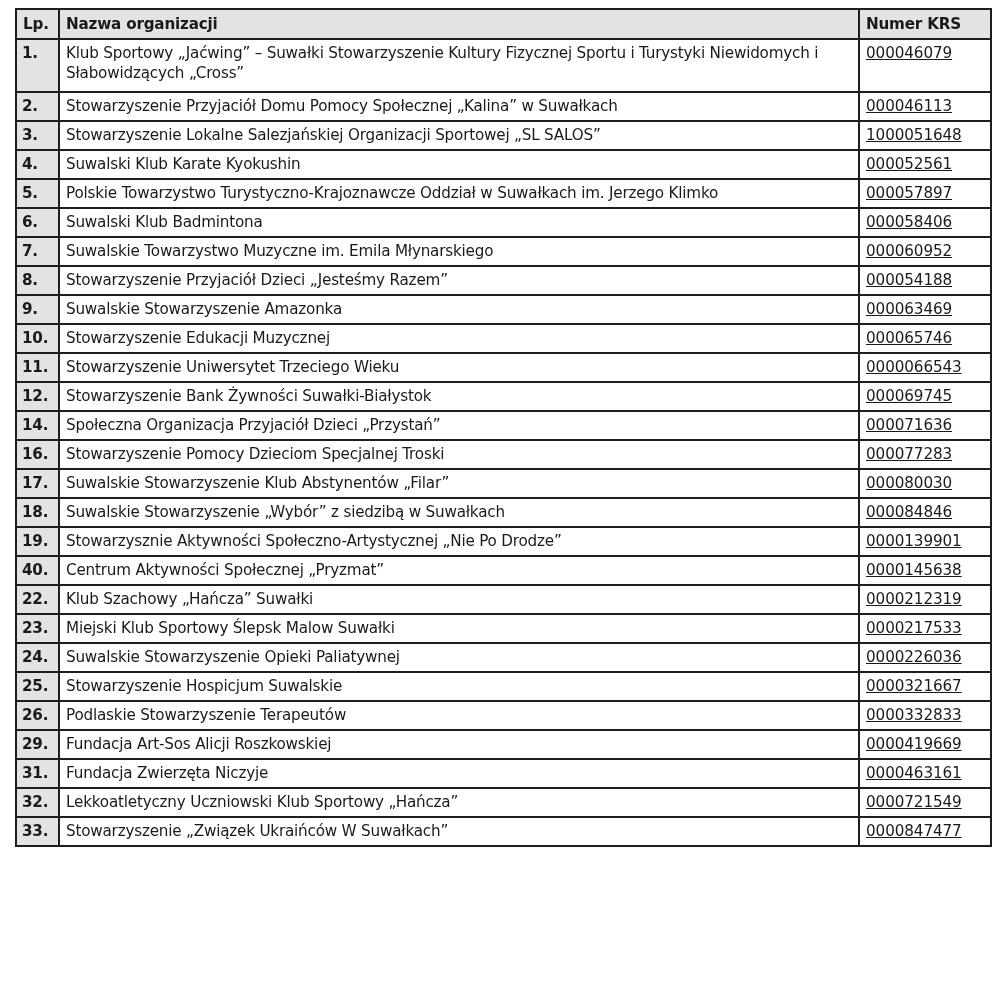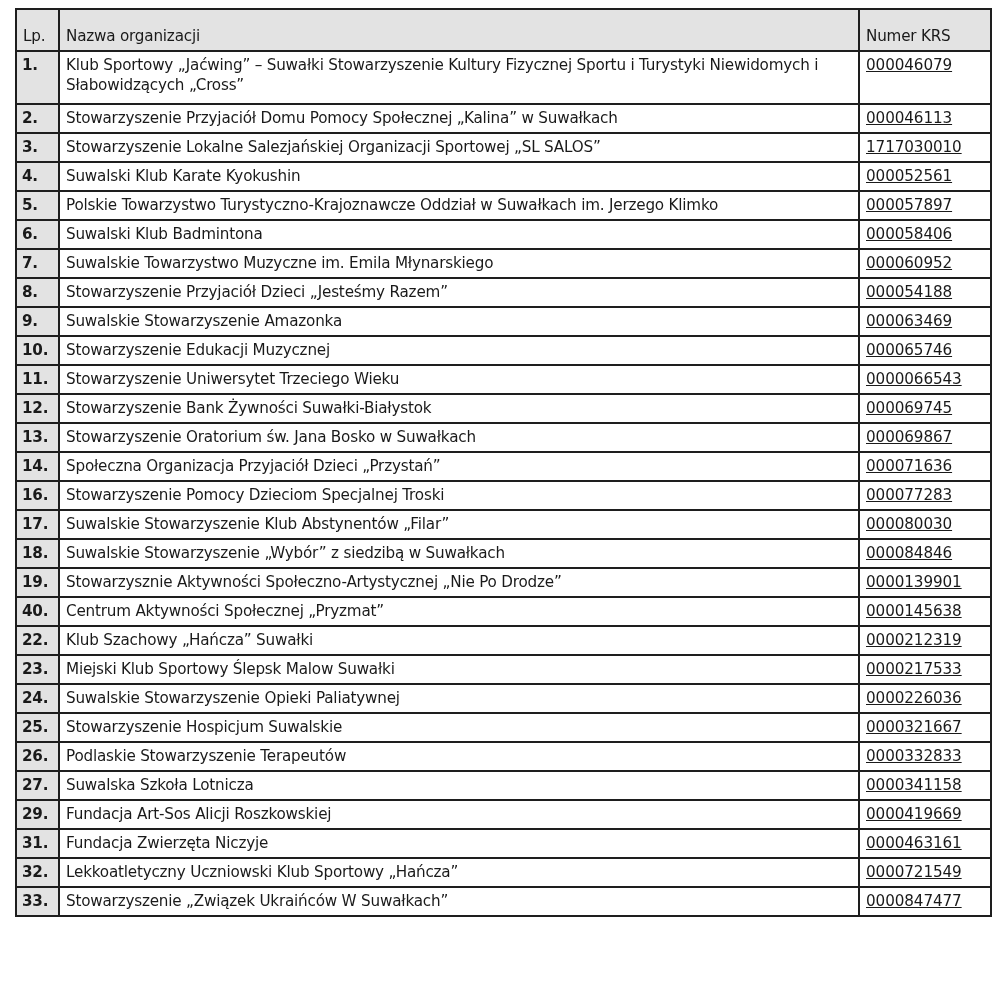--- a/index.html
+++ b/index.html
@@ -36,23 +36,23 @@
       text-align: left;
       vertical-align: top;
       font-size: 15.2px;
       line-height: 20px;
       letter-spacing: -0.2px;
       white-space: nowrap;
       overflow: hidden;
     }
     th {
       background: #e3e3e3;
-      font-weight: normal;
+      font-weight: bold;
       height: 24px;
-      padding-top: 14px;
+      padding-top: 2px;
       padding-bottom: 2px;
       vertical-align: middle;
     }
     td {
       height: 24px;
       padding-top: 3px;
       padding-bottom: 0px;
     }
     td.lp {
       background: #e3e3e3;
@@ -94,21 +94,21 @@
           <td class="krs">000046079</td>
         </tr>
         <tr>
           <td class="lp">2.</td>
           <td class="name">Stowarzyszenie Przyjaciół Domu Pomocy Społecznej „Kalina” w Suwałkach</td>
           <td class="krs">000046113</td>
         </tr>
         <tr>
           <td class="lp">3.</td>
           <td class="name">Stowarzyszenie Lokalne Salezjańskiej Organizacji Sportowej „SL SALOS”</td>
-          <td class="krs">1717030010</td>
+          <td class="krs">1000051648</td>
         </tr>
         <tr>
           <td class="lp">4.</td>
           <td class="name">Suwalski Klub Karate Kyokushin</td>
           <td class="krs">000052561</td>
         </tr>
         <tr>
           <td class="lp">5.</td>
           <td class="name">Polskie Towarzystwo Turystyczno-Krajoznawcze Oddział w Suwałkach im. Jerzego Klimko</td>
           <td class="krs">000057897</td>
@@ -142,25 +142,20 @@
           <td class="lp">11.</td>
           <td class="name">Stowarzyszenie Uniwersytet Trzeciego Wieku</td>
           <td class="krs">0000066543</td>
         </tr>
         <tr>
           <td class="lp">12.</td>
           <td class="name">Stowarzyszenie Bank Żywności Suwałki-Białystok</td>
           <td class="krs">000069745</td>
         </tr>
         <tr>
-          <td class="lp">13.</td>
-          <td class="name">Stowarzyszenie Oratorium św. Jana Bosko w Suwałkach</td>
-          <td class="krs">000069867</td>
-        </tr>
-        <tr>
           <td class="lp">14.</td>
           <td class="name">Społeczna Organizacja Przyjaciół Dzieci „Przystań”</td>
           <td class="krs">000071636</td>
         </tr>
         <tr>
           <td class="lp">16.</td>
           <td class="name">Stowarzyszenie Pomocy Dzieciom Specjalnej Troski</td>
           <td class="krs">000077283</td>
         </tr>
         <tr>
@@ -200,25 +195,20 @@
         </tr>
         <tr>
           <td class="lp">25.</td>
           <td class="name">Stowarzyszenie Hospicjum Suwalskie</td>
           <td class="krs">0000321667</td>
         </tr>
         <tr>
           <td class="lp">26.</td>
           <td class="name">Podlaskie Stowarzyszenie Terapeutów</td>
           <td class="krs">0000332833</td>
-        </tr>
-        <tr>
-          <td class="lp">27.</td>
-          <td class="name">Suwalska Szkoła Lotnicza</td>
-          <td class="krs">0000341158</td>
         </tr>
         <tr>
           <td class="lp">29.</td>
           <td class="name">Fundacja Art-Sos Alicji Roszkowskiej</td>
           <td class="krs">0000419669</td>
         </tr>
         <tr>
           <td class="lp">31.</td>
           <td class="name">Fundacja Zwierzęta Niczyje</td>
           <td class="krs">0000463161</td>

